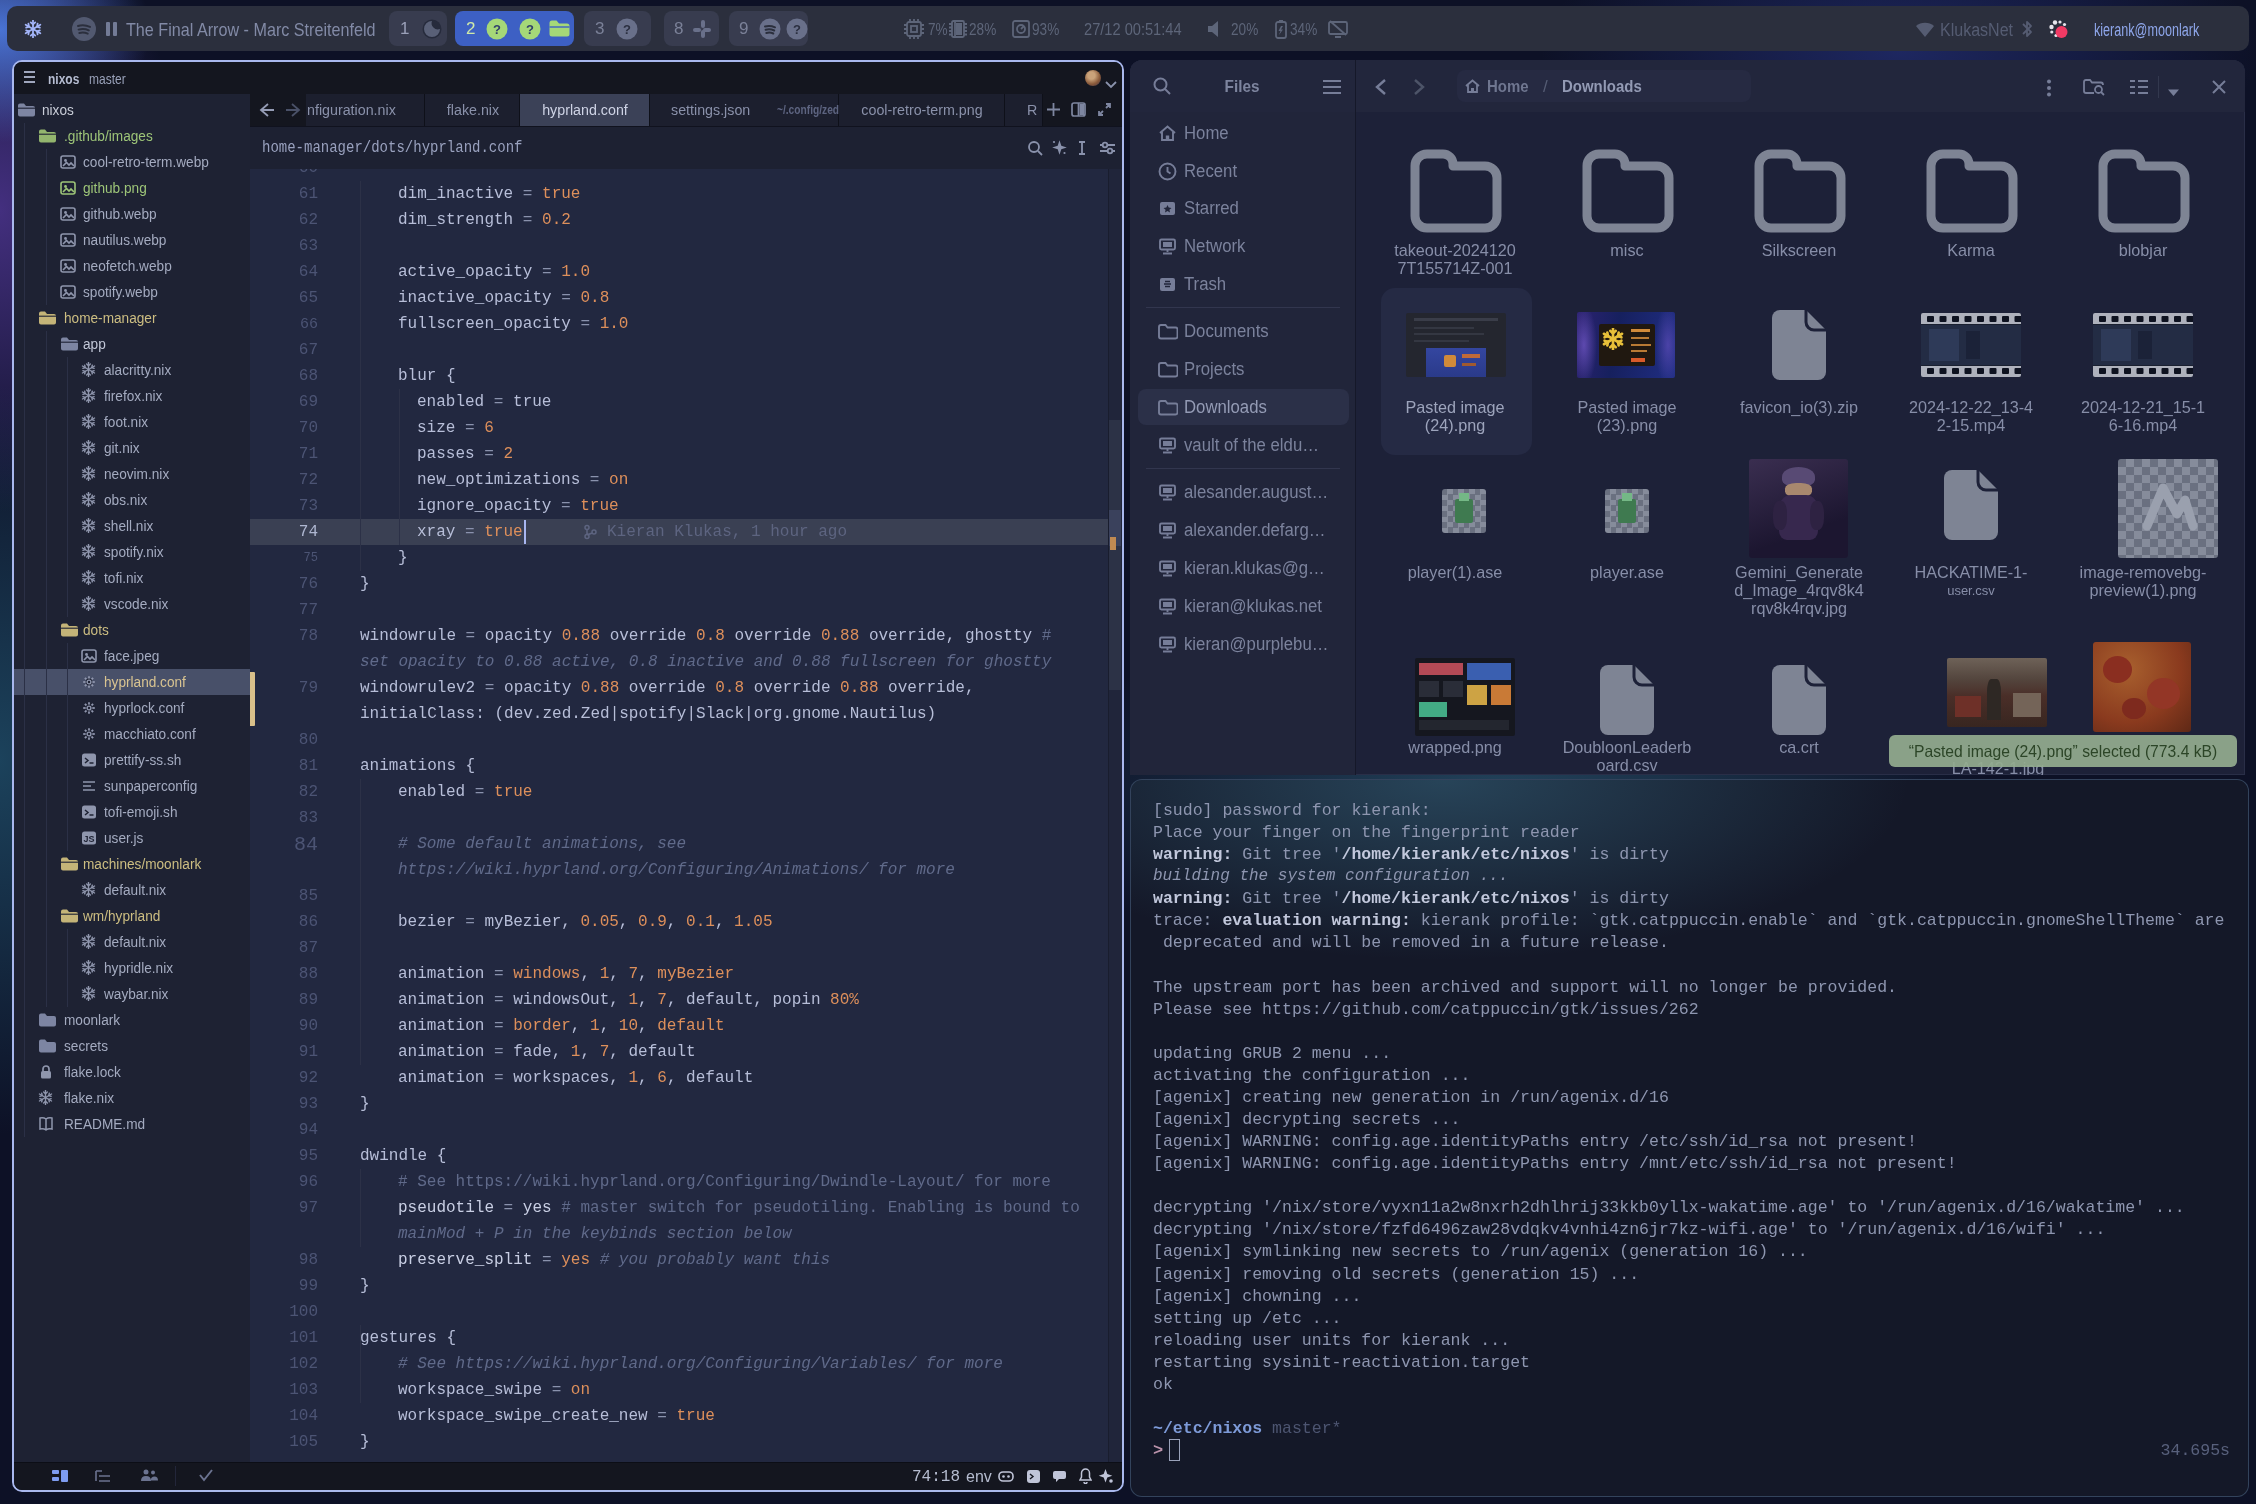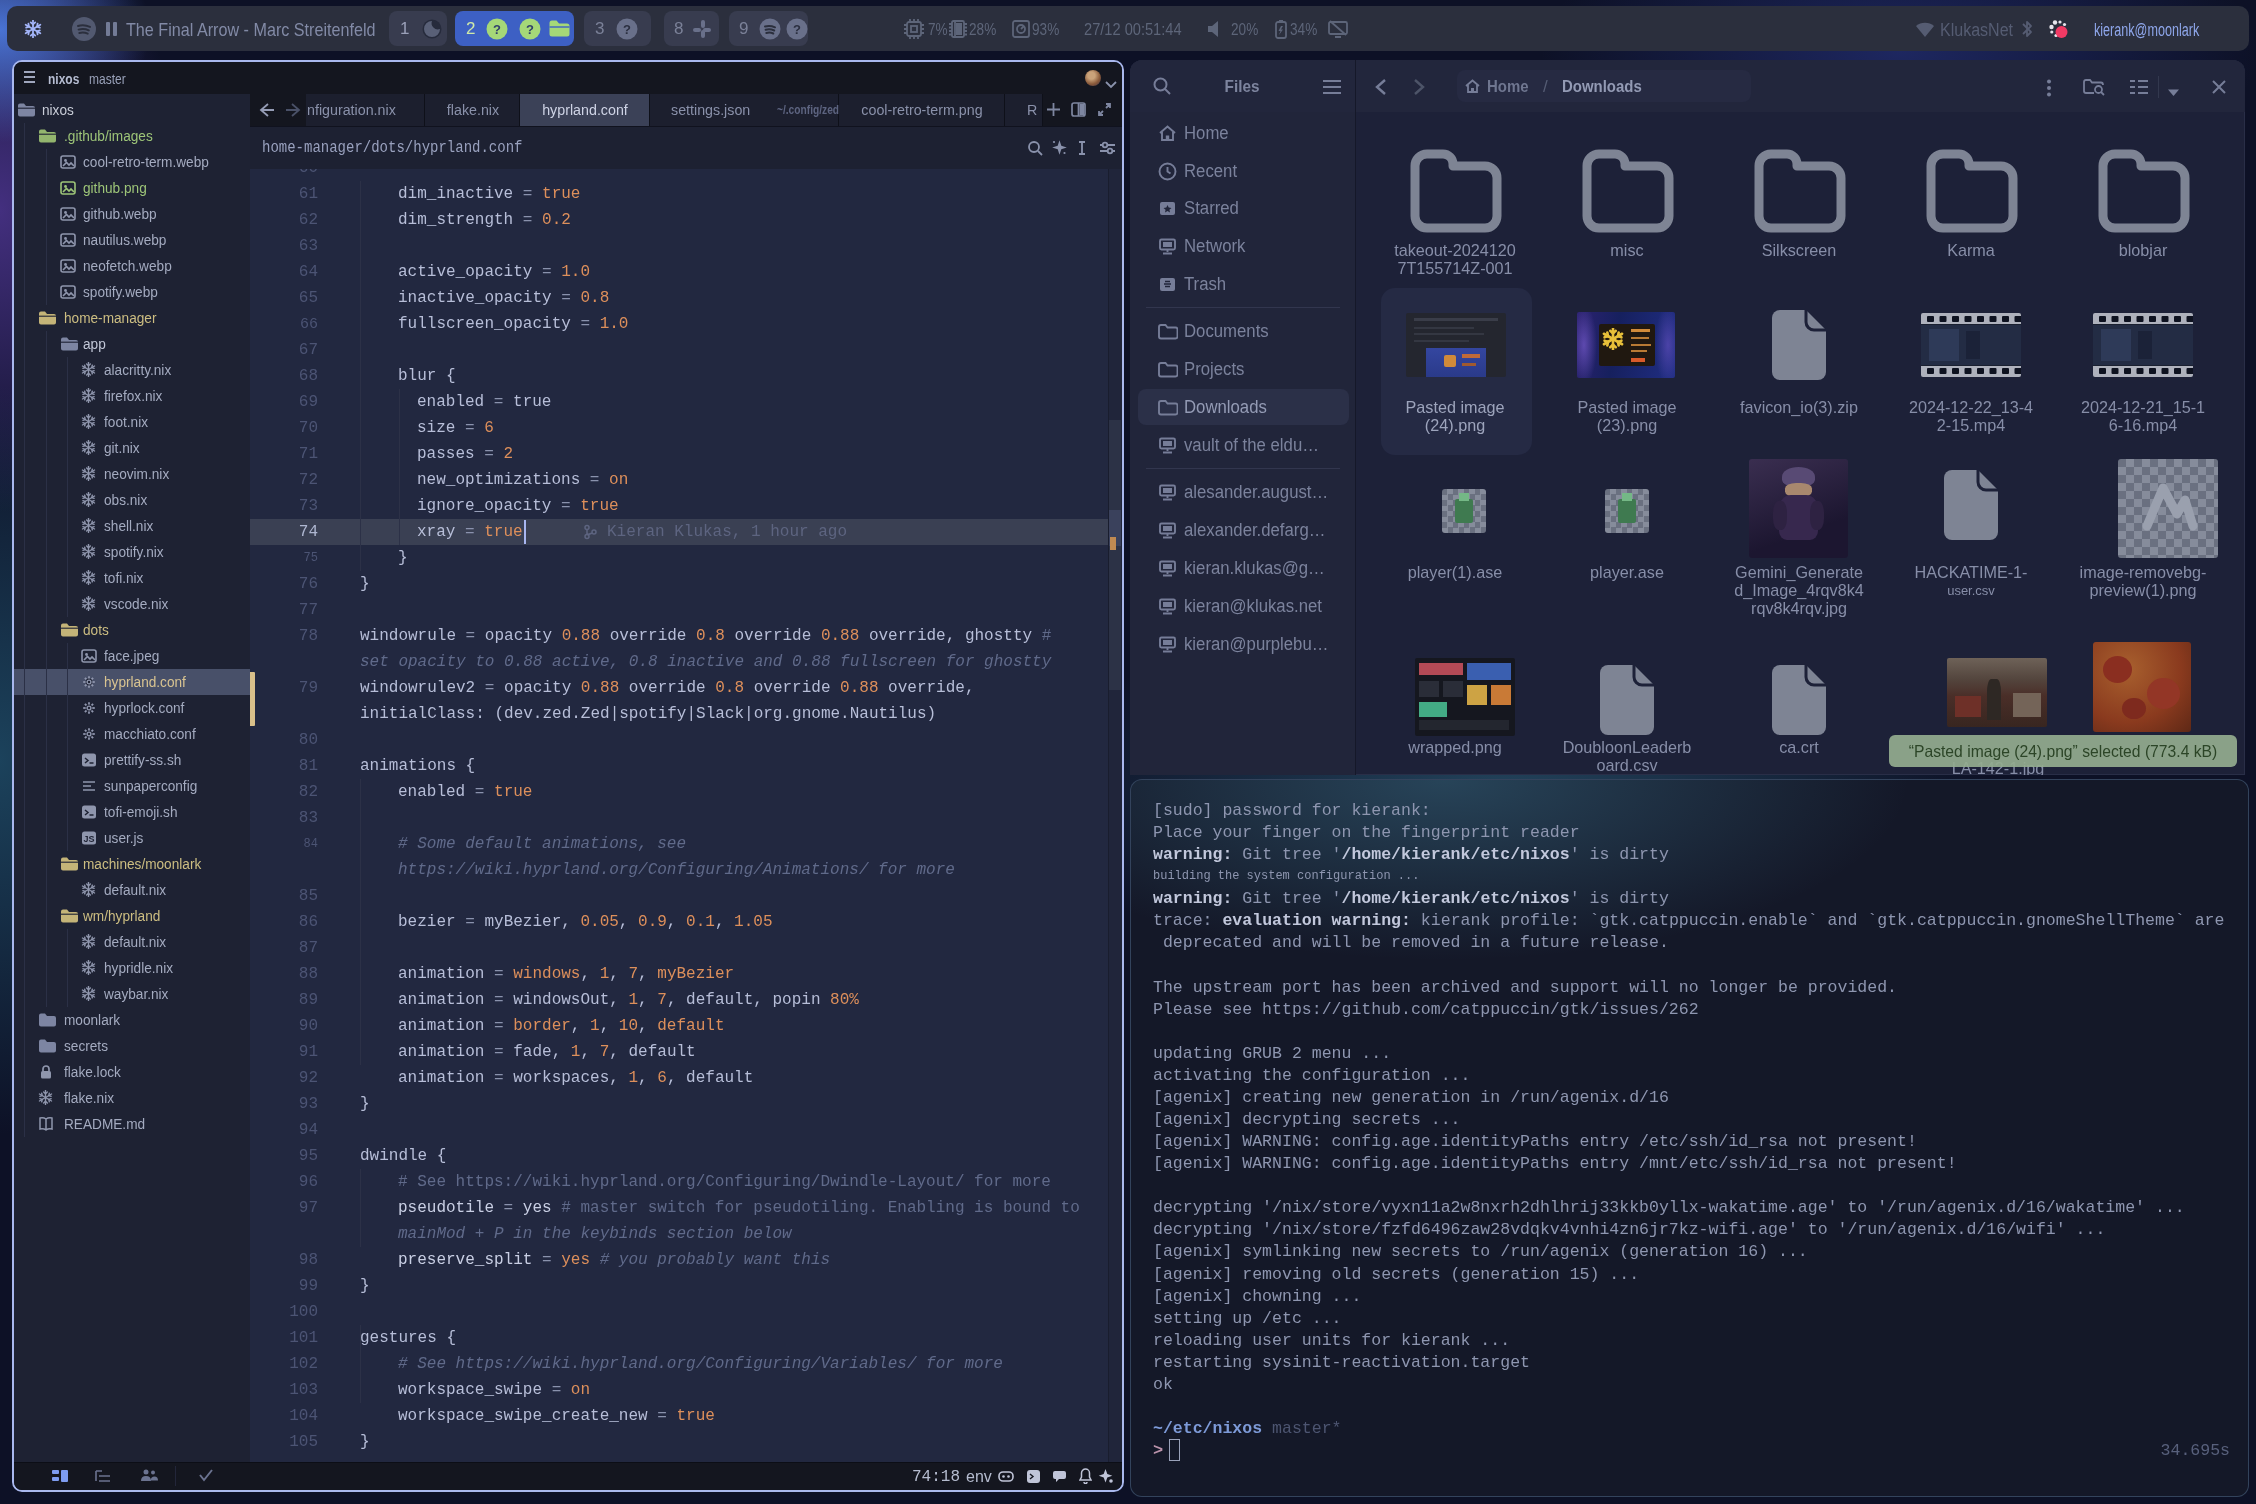--- a/index.html
+++ b/index.html
@@ -846,21 +846,21 @@
 <div class="mono" style="position:absolute;left:110px;top:493.0px;transform:translateY(-50%);white-space:pre;font-size:16px;"><span style="color:#606a8a;font-style:italic;">set opacity to 0.88 active, 0.8 inactive and 0.88 fullscreen for ghostty</span></div>
 <div style="position:absolute;right:804px;top:519.0px;transform:translateY(-50%);white-space:pre;color:#4c5474;font-size:16px;font-family:'Liberation Mono',monospace;">79</div>
 <div class="mono" style="position:absolute;left:110px;top:519.0px;transform:translateY(-50%);white-space:pre;font-size:16px;"><span style="color:#b7bed8;">windowrulev2</span><span style="color:#8a92ad;"> = </span><span style="color:#b7bed8;">opacity </span><span style="color:#dd8f5b;">0.88</span><span style="color:#b7bed8;"> override </span><span style="color:#dd8f5b;">0.8</span><span style="color:#b7bed8;"> override </span><span style="color:#dd8f5b;">0.88</span><span style="color:#b7bed8;"> override,</span></div>
 <div class="mono" style="position:absolute;left:110px;top:545.0px;transform:translateY(-50%);white-space:pre;font-size:16px;"><span style="color:#b7bed8;">initialClass: (dev.zed.Zed|spotify|Slack|org.gnome.Nautilus)</span></div>
 <div style="position:absolute;right:804px;top:571.0px;transform:translateY(-50%);white-space:pre;color:#4c5474;font-size:16px;font-family:'Liberation Mono',monospace;">80</div>
 <div style="position:absolute;right:804px;top:597.0px;transform:translateY(-50%);white-space:pre;color:#4c5474;font-size:16px;font-family:'Liberation Mono',monospace;">81</div>
 <div class="mono" style="position:absolute;left:110px;top:597.0px;transform:translateY(-50%);white-space:pre;font-size:16px;"><span style="color:#b7bed8;">animations {</span></div>
 <div style="position:absolute;right:804px;top:623.0px;transform:translateY(-50%);white-space:pre;color:#4c5474;font-size:16px;font-family:'Liberation Mono',monospace;">82</div>
 <div class="mono" style="position:absolute;left:148px;top:623.0px;transform:translateY(-50%);white-space:pre;font-size:16px;"><span style="color:#b7bed8;">enabled</span><span style="color:#8a92ad;"> = </span><span style="color:#dd8f5b;">true</span></div>
 <div style="position:absolute;right:804px;top:649.0px;transform:translateY(-50%);white-space:pre;color:#4c5474;font-size:16px;font-family:'Liberation Mono',monospace;">83</div>
-<div style="position:absolute;right:804px;top:675.0px;transform:translateY(-50%);white-space:pre;color:#4c5474;font-size:12px;font-family:'Liberation Mono',monospace;text-align:center;">84</div>
+<div style="position:absolute;right:804px;top:675.0px;transform:translateY(-50%);white-space:pre;color:#4c5474;font-size:20px;font-family:'Liberation Mono',monospace;text-align:center;">84</div>
 <div class="mono" style="position:absolute;left:148px;top:675.0px;transform:translateY(-50%);white-space:pre;font-size:16px;"><span style="color:#606a8a;font-style:italic;"># Some default animations, see</span></div>
 <div class="mono" style="position:absolute;left:148px;top:701.0px;transform:translateY(-50%);white-space:pre;font-size:16px;"><span style="color:#606a8a;font-style:italic;">https://wiki.hyprland.org/Configuring/Animations/ for more</span></div>
 <div style="position:absolute;right:804px;top:727.0px;transform:translateY(-50%);white-space:pre;color:#4c5474;font-size:16px;font-family:'Liberation Mono',monospace;">85</div>
 <div style="position:absolute;right:804px;top:753.0px;transform:translateY(-50%);white-space:pre;color:#4c5474;font-size:16px;font-family:'Liberation Mono',monospace;">86</div>
 <div class="mono" style="position:absolute;left:148px;top:753.0px;transform:translateY(-50%);white-space:pre;font-size:16px;"><span style="color:#b7bed8;">bezier</span><span style="color:#8a92ad;"> = </span><span style="color:#b7bed8;">myBezier, </span><span style="color:#dd8f5b;">0.05</span><span style="color:#b7bed8;">, </span><span style="color:#dd8f5b;">0.9</span><span style="color:#b7bed8;">, </span><span style="color:#dd8f5b;">0.1</span><span style="color:#b7bed8;">, </span><span style="color:#dd8f5b;">1.05</span></div>
 <div style="position:absolute;right:804px;top:779.0px;transform:translateY(-50%);white-space:pre;color:#4c5474;font-size:16px;font-family:'Liberation Mono',monospace;">87</div>
 <div style="position:absolute;right:804px;top:805.0px;transform:translateY(-50%);white-space:pre;color:#4c5474;font-size:16px;font-family:'Liberation Mono',monospace;">88</div>
 <div class="mono" style="position:absolute;left:148px;top:805.0px;transform:translateY(-50%);white-space:pre;font-size:16px;"><span style="color:#b7bed8;">animation</span><span style="color:#8a92ad;"> = </span><span style="color:#dd8f5b;">windows</span><span style="color:#b7bed8;">, </span><span style="color:#dd8f5b;">1</span><span style="color:#b7bed8;">, </span><span style="color:#dd8f5b;">7</span><span style="color:#b7bed8;">, </span><span style="color:#dd8f5b;">myBezier</span></div>
 <div style="position:absolute;right:804px;top:831.0px;transform:translateY(-50%);white-space:pre;color:#4c5474;font-size:16px;font-family:'Liberation Mono',monospace;">89</div>
 <div class="mono" style="position:absolute;left:148px;top:831.0px;transform:translateY(-50%);white-space:pre;font-size:16px;"><span style="color:#b7bed8;">animation</span><span style="color:#8a92ad;"> = </span><span style="color:#b7bed8;">windowsOut, </span><span style="color:#dd8f5b;">1</span><span style="color:#b7bed8;">, </span><span style="color:#dd8f5b;">7</span><span style="color:#b7bed8;">, default, popin </span><span style="color:#dd8f5b;">80%</span></div>
@@ -1266,21 +1266,21 @@
 <div style="position:absolute;left:497px;top:687px;transform:translate(-50%,-50%);white-space:pre;color:#878ea8;font-size:16.2px;">DoubloonLeaderb</div>
 <div style="position:absolute;left:497px;top:705px;transform:translate(-50%,-50%);white-space:pre;color:#878ea8;font-size:16.2px;">oard.csv</div>
 <div style="position:absolute;left:669px;top:687px;transform:translate(-50%,-50%);white-space:pre;color:#878ea8;font-size:16.2px;">ca.crt</div>
 <div style="position:absolute;left:868px;top:708px;transform:translate(-50%,-50%);white-space:pre;color:#878ea8;font-size:16.2px;">LA-142-1.jpg</div>
 </div>
 <div style="position:absolute;left:1130px;top:779px;width:1119px;height:718px;overflow:hidden;border-radius:12px;background:#141828;border:1px solid rgba(110,150,190,0.35);box-sizing:border-box;">
 <div style="position:absolute;left:0;top:0;width:100%;height:260px;background:radial-gradient(620px 240px at 28% 0%, rgba(75,150,180,.35), transparent 75%);"></div>
 <div style="position:absolute;left:22px;top:30.0px;transform:translateY(-50%);white-space:pre;font-family:'Liberation Mono',monospace;font-size:16.55px;color:#8e96b0;">[sudo] password for kierank:</div>
 <div style="position:absolute;left:22px;top:52.1px;transform:translateY(-50%);white-space:pre;font-family:'Liberation Mono',monospace;font-size:16.55px;color:#8e96b0;">Place your finger on the fingerprint reader</div>
 <div style="position:absolute;left:22px;top:74.1px;transform:translateY(-50%);white-space:pre;font-family:'Liberation Mono',monospace;font-size:16.55px;color:#8e96b0;"><span style="font-weight:bold;color:#c2c8dc">warning:</span> Git tree '<span style="font-weight:bold;color:#c2c8dc">/home/kierank/etc/nixos</span>' is dirty</div>
-<div style="position:absolute;left:22px;top:96.2px;transform:translateY(-50%);white-space:pre;font-family:'Liberation Mono',monospace;font-size:12px;color:#8e96b0;">building the system configuration ...</div>
+<div style="position:absolute;left:22px;top:96.2px;transform:translateY(-50%);white-space:pre;font-family:'Liberation Mono',monospace;font-size:16px;color:#8e96b0;font-style:italic;">building the system configuration ...</div>
 <div style="position:absolute;left:22px;top:118.3px;transform:translateY(-50%);white-space:pre;font-family:'Liberation Mono',monospace;font-size:16.55px;color:#8e96b0;"><span style="font-weight:bold;color:#c2c8dc">warning:</span> Git tree '<span style="font-weight:bold;color:#c2c8dc">/home/kierank/etc/nixos</span>' is dirty</div>
 <div style="position:absolute;left:22px;top:140.4px;transform:translateY(-50%);white-space:pre;font-family:'Liberation Mono',monospace;font-size:16.55px;color:#8e96b0;">trace: <span style="font-weight:bold;color:#c2c8dc">evaluation warning:</span> kierank profile: `gtk.catppuccin.enable` and `gtk.catppuccin.gnomeShellTheme` are</div>
 <div style="position:absolute;left:22px;top:162.4px;transform:translateY(-50%);white-space:pre;font-family:'Liberation Mono',monospace;font-size:16.55px;color:#8e96b0;"> deprecated and will be removed in a future release.</div>
 <div style="position:absolute;left:22px;top:206.6px;transform:translateY(-50%);white-space:pre;font-family:'Liberation Mono',monospace;font-size:16.55px;color:#8e96b0;">The upstream port has been archived and support will no longer be provided.</div>
 <div style="position:absolute;left:22px;top:228.6px;transform:translateY(-50%);white-space:pre;font-family:'Liberation Mono',monospace;font-size:16.55px;color:#8e96b0;">Please see https://github.com/catppuccin/gtk/issues/262</div>
 <div style="position:absolute;left:22px;top:272.8px;transform:translateY(-50%);white-space:pre;font-family:'Liberation Mono',monospace;font-size:16.55px;color:#8e96b0;">updating GRUB 2 menu ...</div>
 <div style="position:absolute;left:22px;top:294.8px;transform:translateY(-50%);white-space:pre;font-family:'Liberation Mono',monospace;font-size:16.55px;color:#8e96b0;">activating the configuration ...</div>
 <div style="position:absolute;left:22px;top:316.9px;transform:translateY(-50%);white-space:pre;font-family:'Liberation Mono',monospace;font-size:16.55px;color:#8e96b0;">[agenix] creating new generation in /run/agenix.d/16</div>
 <div style="position:absolute;left:22px;top:339.0px;transform:translateY(-50%);white-space:pre;font-family:'Liberation Mono',monospace;font-size:16.55px;color:#8e96b0;">[agenix] decrypting secrets ...</div>
 <div style="position:absolute;left:22px;top:361.0px;transform:translateY(-50%);white-space:pre;font-family:'Liberation Mono',monospace;font-size:16.55px;color:#8e96b0;">[agenix] WARNING: config.age.identityPaths entry /etc/ssh/id_rsa not present!</div>

